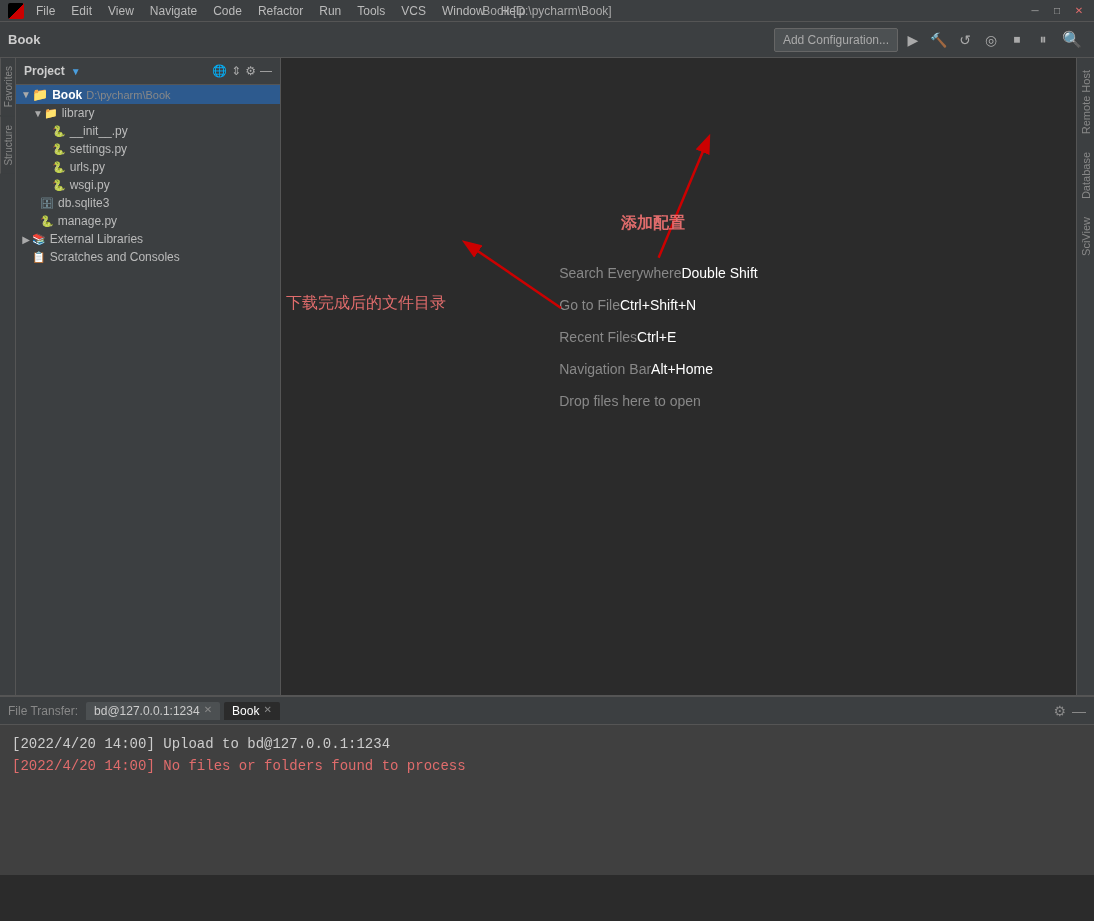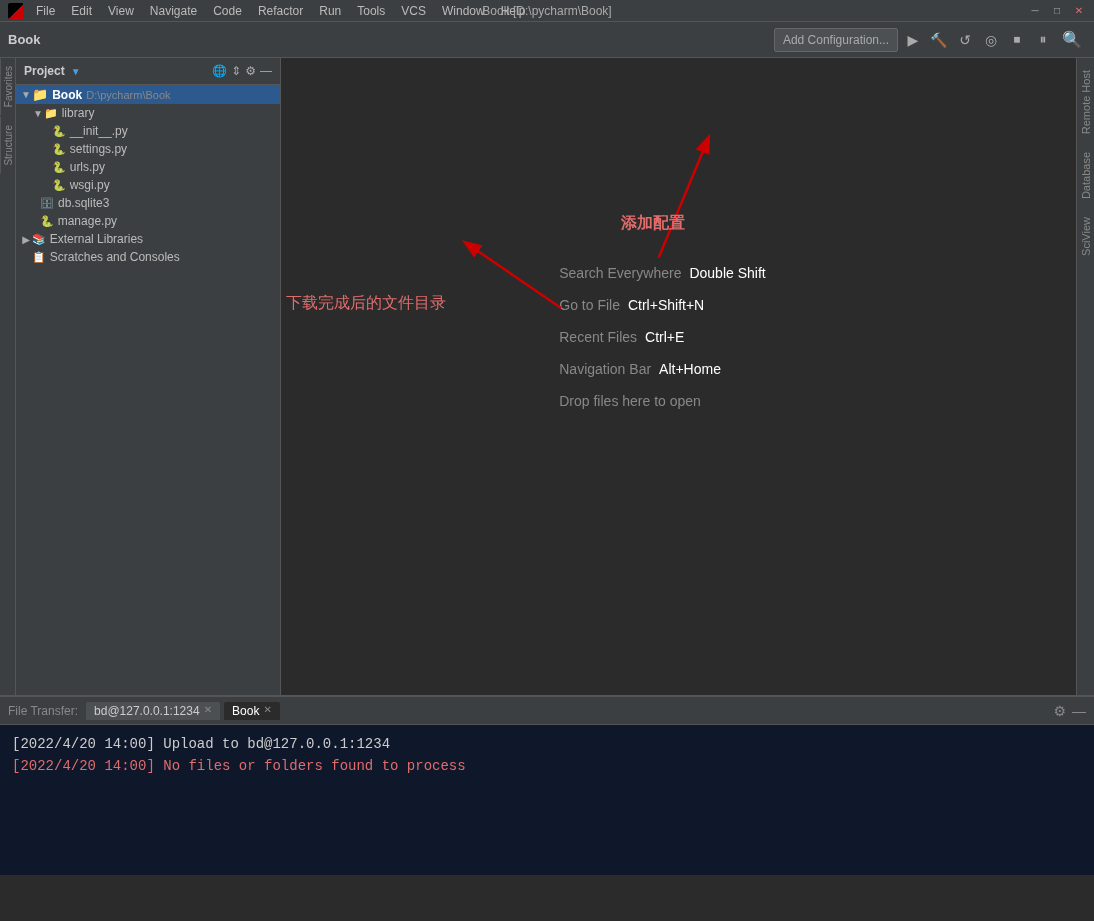--- a/index.html
+++ b/index.html
@@ -144,21 +144,20 @@
     
     #hints-area {
       position: absolute;
       top: 50%;
       left: 50%;
       transform: translate(-10%, -50%);
     }
     .hint-row {
       display: flex;
       align-items: baseline;
-      gap: 8px;
       margin-bottom: 16px;
     }
     .hint-label {
       color: #888;
       font-size: 14px;
     }
     .hint-shortcut {
       color: #ffffff;
       font-size: 14px;
     }
@@ -452,21 +451,21 @@
     <div class="annotation-text" style="position:absolute; top:235px; left:5px; font-size:16px; color:#e06c6c; font-weight:normal;">下载完成后的文件目录</div>
   </div>
 
   <div id="right-panel" style="width:18px; background:#3c3f41; border-left:1px solid #555; display:flex; flex-direction:column; align-items:center;">
     <div class="right-panel-label">Remote Host</div>
     <div class="right-panel-label">Database</div>
     <div class="right-panel-label">SciView</div>
   </div>
 </div>
 
-<div id="bottom-section" style="height:180px; background:#0f172a; border-top:2px solid #555;">
+<div id="bottom-section" style="height:180px; background:#404040; border-top:2px solid #555;">
   <div id="bottom-tabs">
     <span class="bottom-tab-label">File Transfer:</span>
     <div class="bottom-tab">
       <span>bd@127.0.0.1:1234</span>
       <span class="tab-close">✕</span>
     </div>
     <div class="bottom-tab active">
       <span>Book</span>
       <span class="tab-close">✕</span>
     </div>

